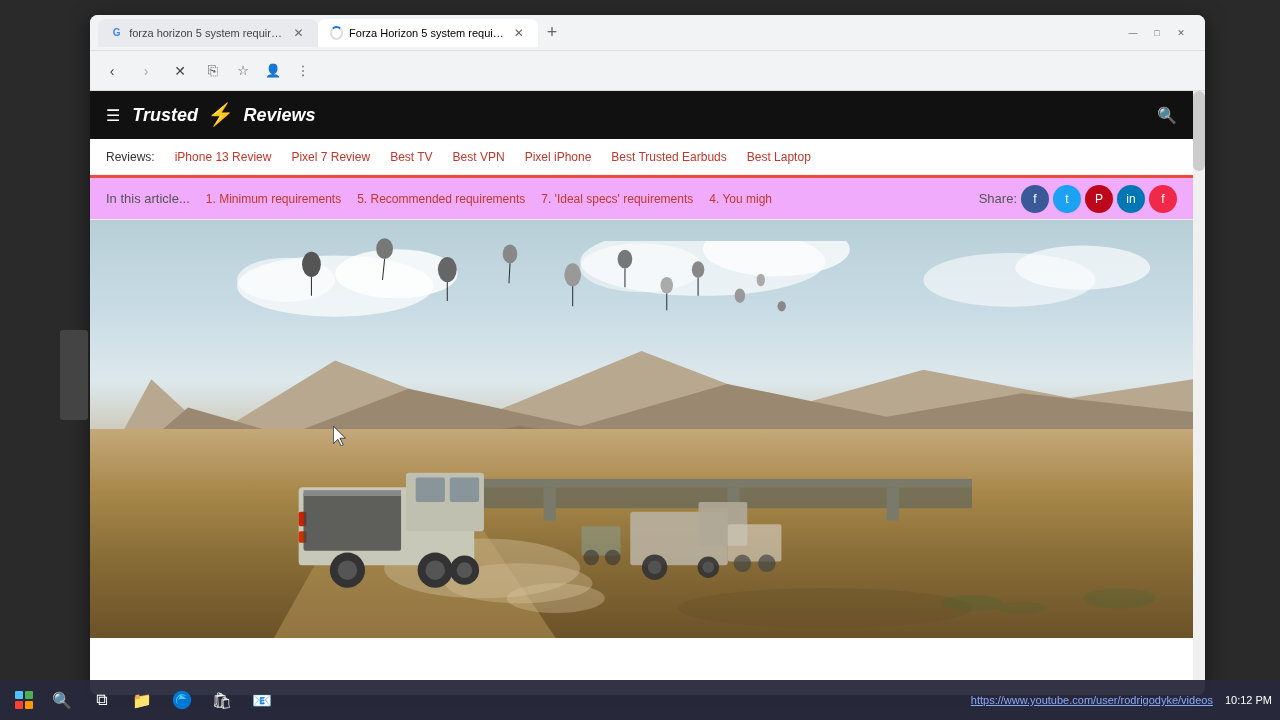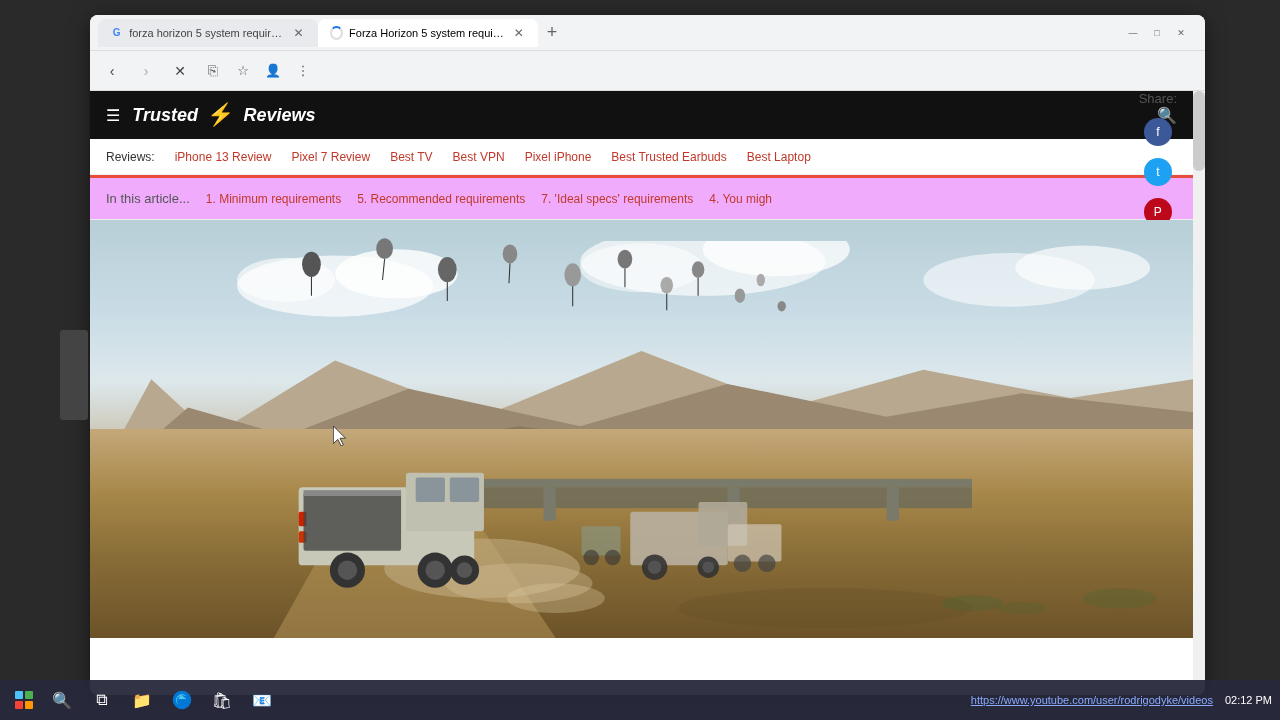--- a/index.html
+++ b/index.html
@@ -216,23 +216,22 @@
     .article-link {
       color: #c0392b;
       font-size: 12px;
       text-decoration: none;
       cursor: pointer;
       white-space: nowrap;
     }
     .share-section {
       display: flex;
       align-items: center;
-      gap: 12px;
+      gap: 4px;
       margin-left: auto;
-      flex-direction: column;
     }
     .share-label { color: #555; font-size: 13px; }
     .social-icon {
       width: 28px; height: 28px;
       border-radius: 50%;
       display: flex; align-items: center; justify-content: center;
       font-size: 12px; cursor: pointer; color: #fff;
     }
     .social-fb { background: #3b5998; }
     .social-tw { background: #1da1f2; }
@@ -593,15 +592,15 @@
   </div>
 
   <div class="taskbar-btn">🛍</div>
   <div class="taskbar-btn">📧</div>
 
   <div class="taskbar-spacer"></div>
 
   <span class="taskbar-url">https://www.youtube.com/user/rodrigodyke/videos</span>
 
   <div class="taskbar-clock">
-    <div>02:12 PM</div>
+    <div>10:12 PM</div>
   </div>
 </div>
 
 </body></html>

